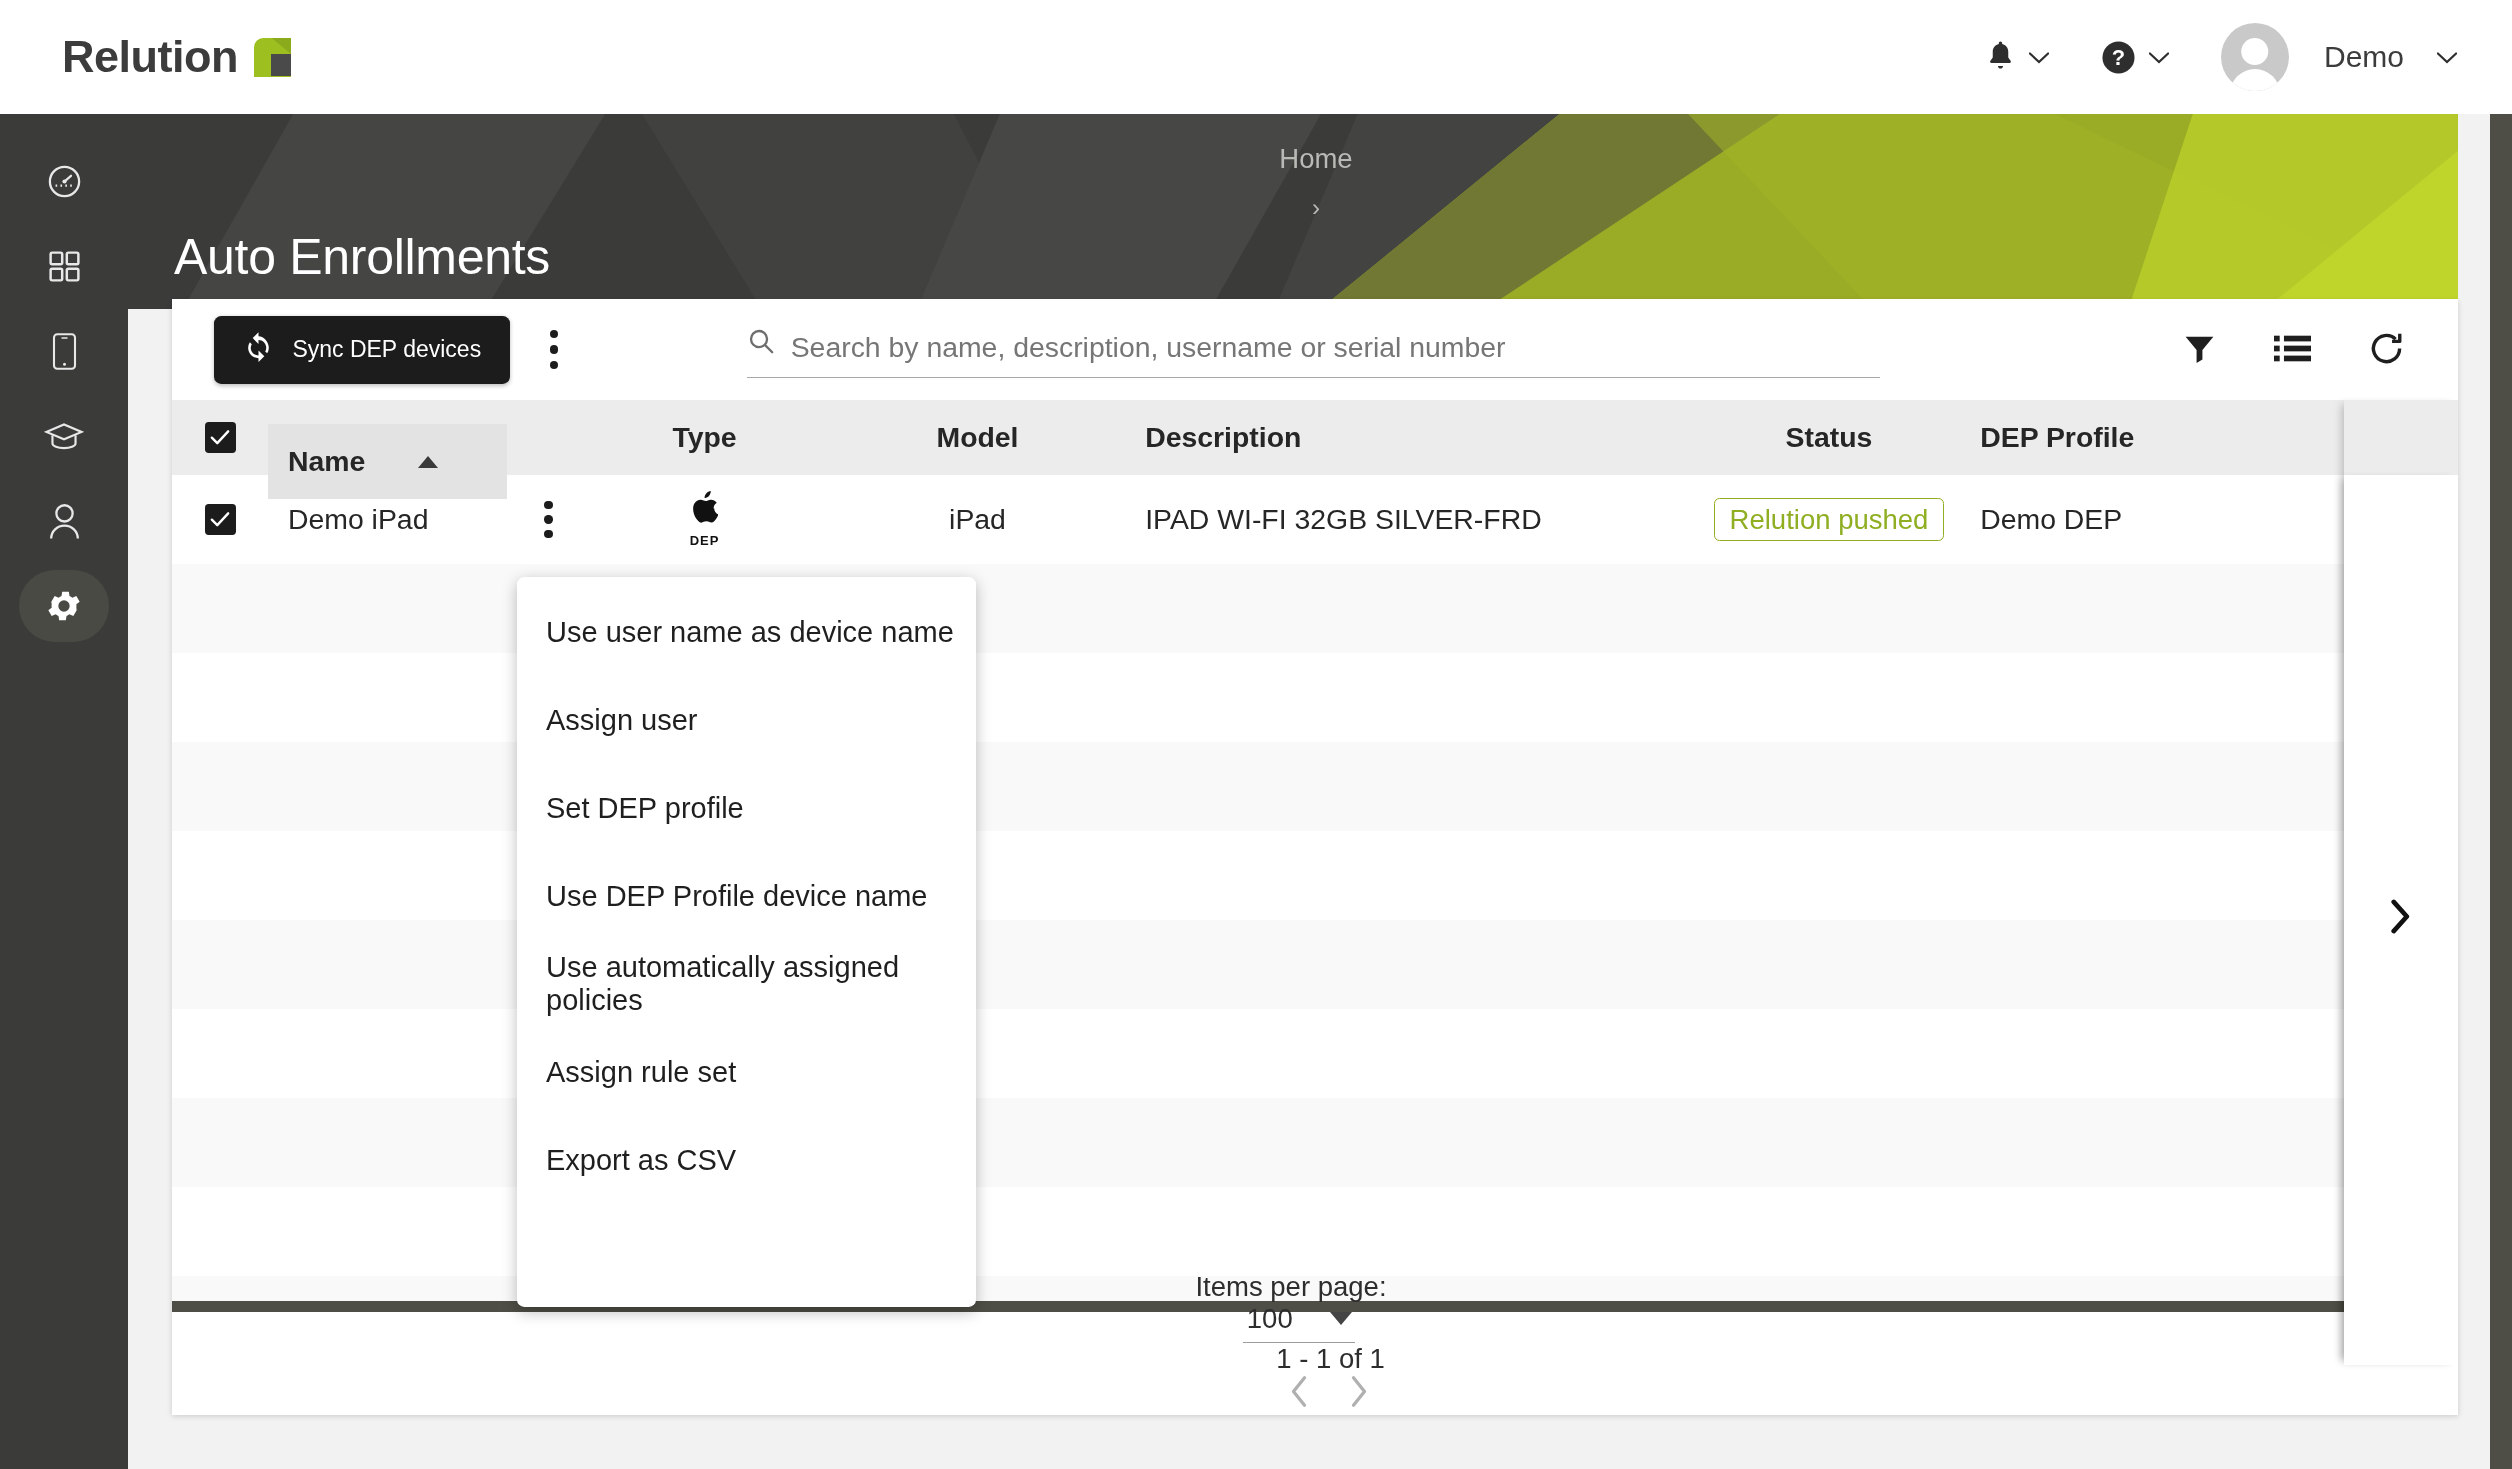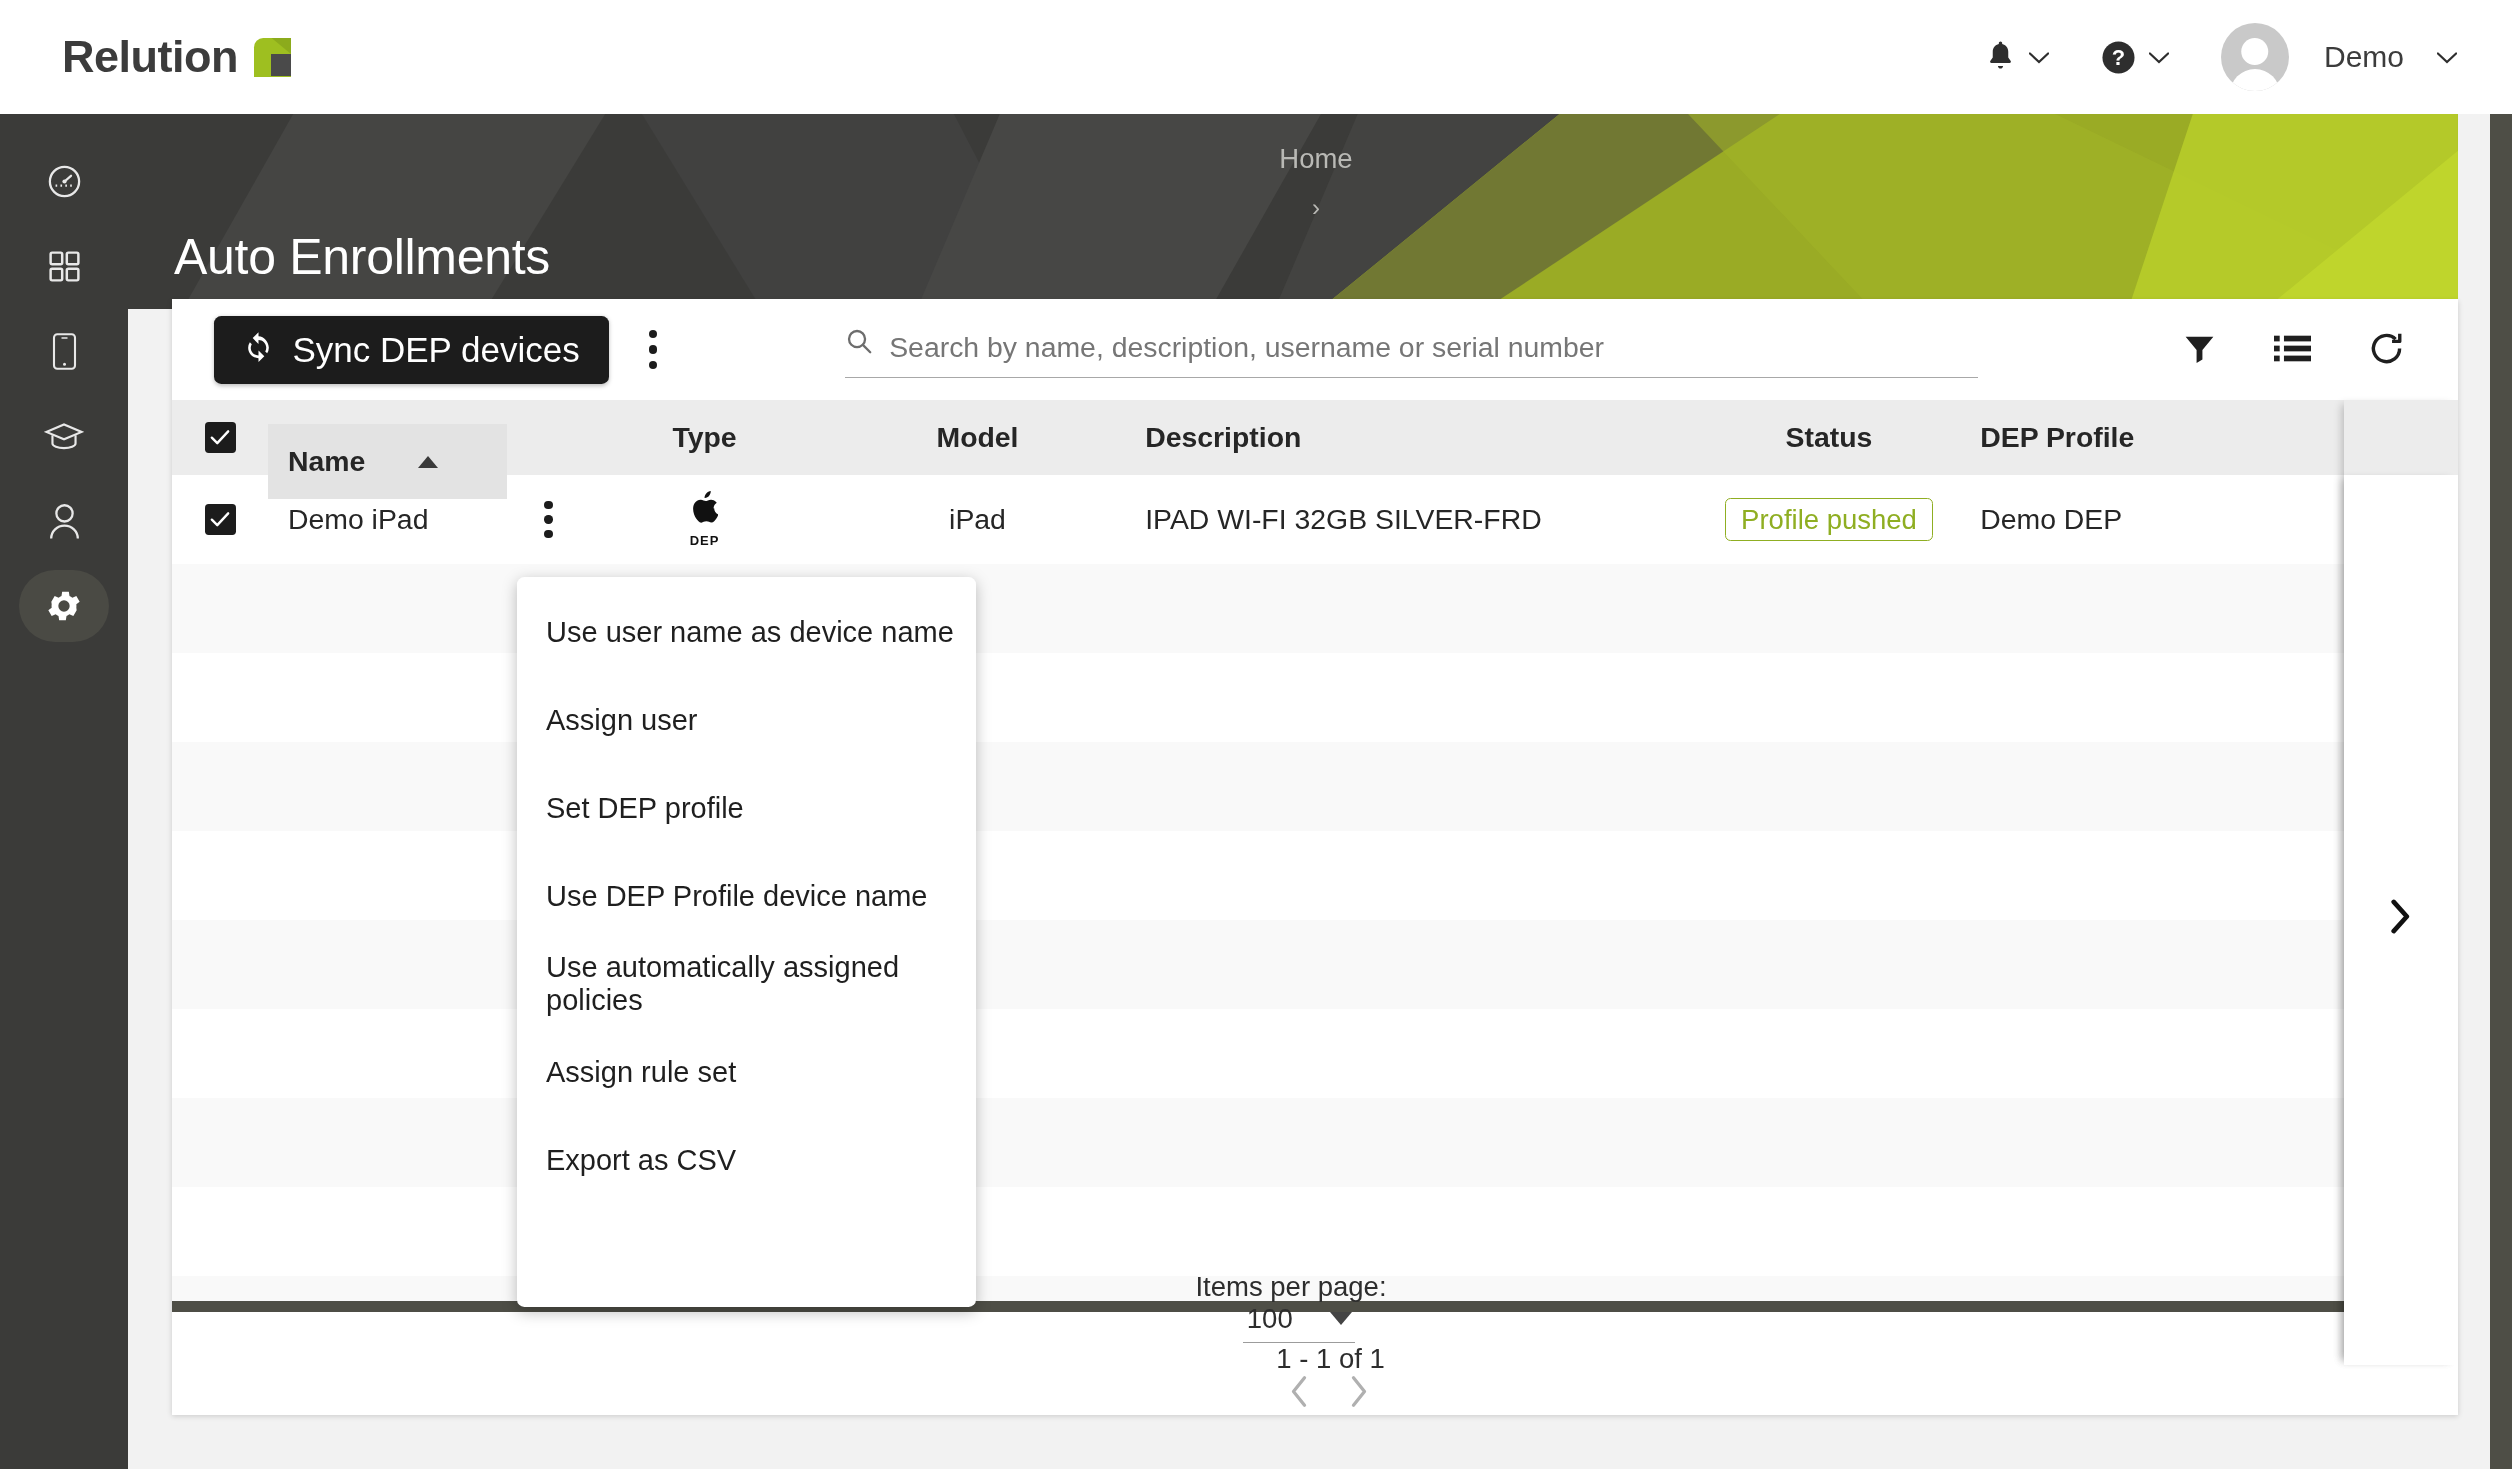--- a/index.html
+++ b/index.html
@@ -69,21 +69,21 @@
     position:absolute; left:172px; top:299px; width:2286px; height:1116px;
     background:#ffffff; box-shadow:0 1.8px 5.5px rgba(0,0,0,.16); z-index:10;
     overflow:visible;
   }
 
   
   .toolbar { height:101px; display:flex; align-items:center; padding:0 40px 0 42px; }
   .sync-btn {
     height:68px; background:#1c1c1c; color:#fff; border:none; border-radius:7.3px;
     padding:0 29px; display:flex; align-items:center; gap:18.4px;
-    font-size:35px; font-family:"Liberation Sans", sans-serif; cursor:pointer;
+    font-size:23px; font-family:"Liberation Sans", sans-serif; cursor:pointer;
     box-shadow:0 1.8px 4.6px rgba(0,0,0,.26);
   }
   .kebab { width:55px; height:55px; margin-left:16.5px; display:flex; flex-direction:column;
     align-items:center; justify-content:center; gap:7.3px; cursor:pointer; }
   .kebab i { width:8.3px; height:8.3px; border-radius:50%; background:#1c1c1c; display:block; }
 
   .search-wrap {
     margin-left:165px; width:1133px; display:flex; align-items:center; gap:16.5px;
     border-bottom:1.8px solid #a8a8a8; padding-bottom:13px;
   }
@@ -424,21 +424,21 @@
                   <path d="M11.9 3.2c.7-.9 1.2-2 1.1-3.2-1 .05-2.3.7-3 1.6-.7.8-1.3 2-1.1 3.1 1.2.1 2.3-.6 3-1.5z"></path>
                   <path d="M14.9 11.6c0-2.5 2-3.7 2.1-3.8-1.2-1.7-3-1.9-3.6-2-1.5-.15-3 .9-3.8.9-.8 0-2-.9-3.3-.85-1.7.03-3.3 1-4.2 2.5-1.8 3.1-.5 7.7 1.3 10.2.9 1.25 1.9 2.6 3.3 2.55 1.3-.05 1.8-.85 3.4-.85 1.6 0 2 .85 3.4.82 1.4-.03 2.3-1.25 3.15-2.5 1-1.45 1.4-2.85 1.4-2.9-.03-.03-2.7-1.05-2.75-4.12z"></path>
                 </svg>
               </span>
               <span class="dep-label">DEP</span>
             </div>
           </div>
           <div class="c-model">iPad</div>
           <div class="c-desc">IPAD WI-FI 32GB SILVER-FRD</div>
           <div class="c-stat">
-            <span class="badge">Profile pushed</span>
+            <span class="badge">Relution pushed</span>
           </div>
           <div class="c-prof">Demo DEP</div>
           <div class="c-arrow"></div>
           <div class="sticky-col body">
             <div class="arrow-btn">
               <span>
                 <svg width="22" height="35" viewBox="0 0 14 24">
                     <path d="M2 2l9 10-9 10" stroke="#111" stroke-width="3.2" fill="none" stroke-linecap="round" stroke-linejoin="round"></path>
                   </svg>
               </span>

